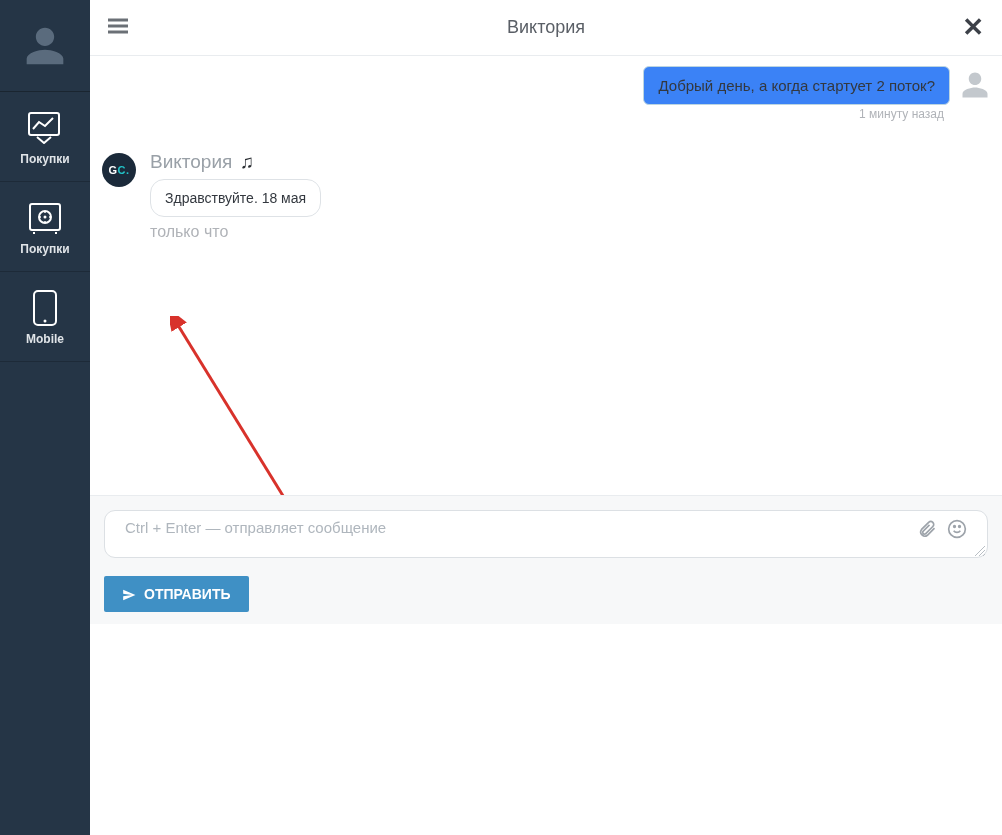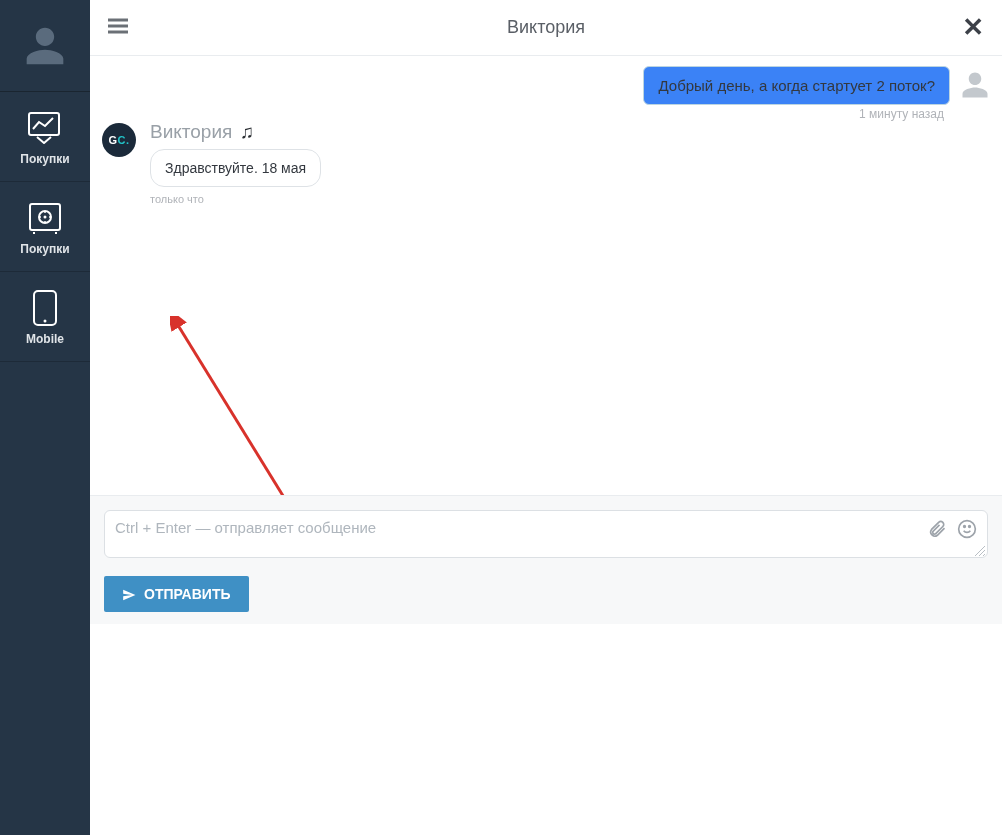--- a/index.html
+++ b/index.html
@@ -13,30 +13,30 @@
     .main { margin-left:90px; height:624px; display:flex; flex-direction:column; background:#fff; }
     .header { height:56px; border-bottom:1px solid #e9ecef; display:flex; align-items:center; padding:0 18px; position:relative; }
     .menu-btn { cursor:pointer; }
     .header-title { position:absolute; left:50%; transform:translateX(-50%); font-size:18px; color:#5a5f66; }
     .close-btn { margin-left:auto; cursor:pointer; font-size:26px; color:#3c4048; font-weight:bold; }
     .chat-body { flex:1; padding:10px 12px 12px 12px; overflow:auto; position:relative; }
     .msg-row-right { display:flex; justify-content:flex-end; align-items:flex-start; margin-bottom:2px; }
     .msg-right { background:#3b82f6; border:1px solid #bcd5e1; color:#33383f; font-size:15px; padding:10px 14px; border-radius:6px; max-width:500px; margin-right:10px; }
     .avatar-sm { width:30px; height:30px; margin-top:4px; }
     .avatar-sm svg { width:30px; height:30px; fill:#c3c8cd; }
-    .time-right { font-size:12px; color:#b0b3b8; text-align:right; padding-right:46px; }
+    .time-right { font-size:12px; color:#b0b3b8; text-align:right; padding-right:46px; margin-bottom:30px; }
     .msg-row-left { display:flex; align-items:flex-start; margin-bottom:2px; }
     .gc-avatar { width:34px; height:34px; border-radius:50%; background:#1b2a3a; display:flex; align-items:center; justify-content:center; font-size:11px; font-weight:bold; letter-spacing:0.5px; margin-right:14px; margin-top:2px; }
     .gc-avatar .g{ color:#fff; } .gc-avatar .c{ color:#22c5c9; }
     .sender-line { font-size:19px; color:#99a0a7; margin-bottom:6px; }
     .sender-line .note { color:#2b2f34; margin-left:2px; }
     .msg-left { background:#fff; border:1px solid #dee2e6; color:#33383f; font-size:14px; padding:10px 14px; border-radius:14px; display:inline-block; }
-    .time-left { font-size:11px; color:#b0b3b8; margin-top:6px; }
+    .time-left { font-size:16px; color:#b0b3b8; margin-top:6px; }
     .compose { border-top:1px solid #e9ecef; padding:14px 14px 12px; background:#f7f8f9; }
-    .textbox { background:#fff; border:1px solid #dce0e4; border-radius:6px; min-height:48px; display:flex; align-items:flex-start; padding:8px 10px; position:relative; margin-bottom:18px; }
+    .textbox { background:#fff; border:1px solid #dce0e4; border-radius:11px; min-height:48px; display:flex; align-items:flex-start; padding:8px 20px; position:relative; margin-bottom:18px; }
     .textbox input { border:none; outline:none; flex:1; font-size:15px; color:#666; background:transparent; }
     .textbox input::placeholder { color:#afb6bd; }
     .tb-icons { display:flex; gap:10px; color:#9da3aa; align-items:center; }
     .tb-ico { cursor:pointer; }
     .resize-handle { position:absolute; right:2px; bottom:1px; width:10px; height:10px; }
     .send-btn { background:#3f90c5; color:#fff; border:none; padding:10px 18px; font-size:14px; font-weight:bold; cursor:pointer; border-radius:2px; display:inline-flex; align-items:flex-end; gap:8px; }
     .arrow-annot { position:absolute; left:80px; top:260px; z-index:500; pointer-events:none; }
   </style>
 </head>
 <body>

